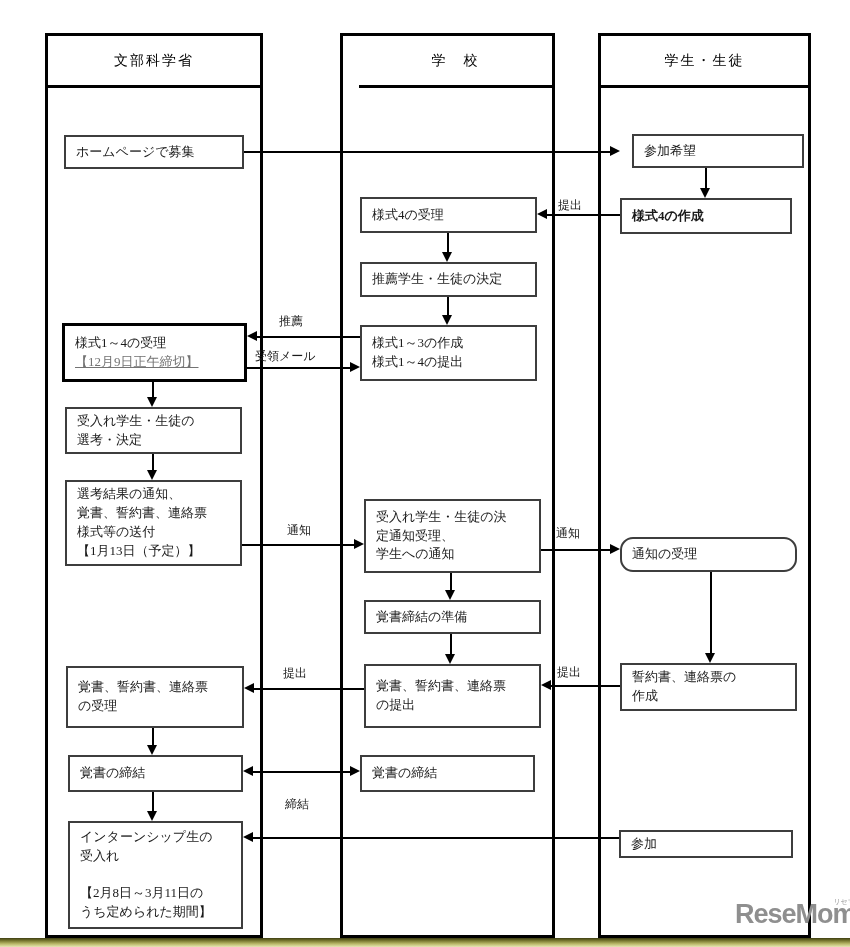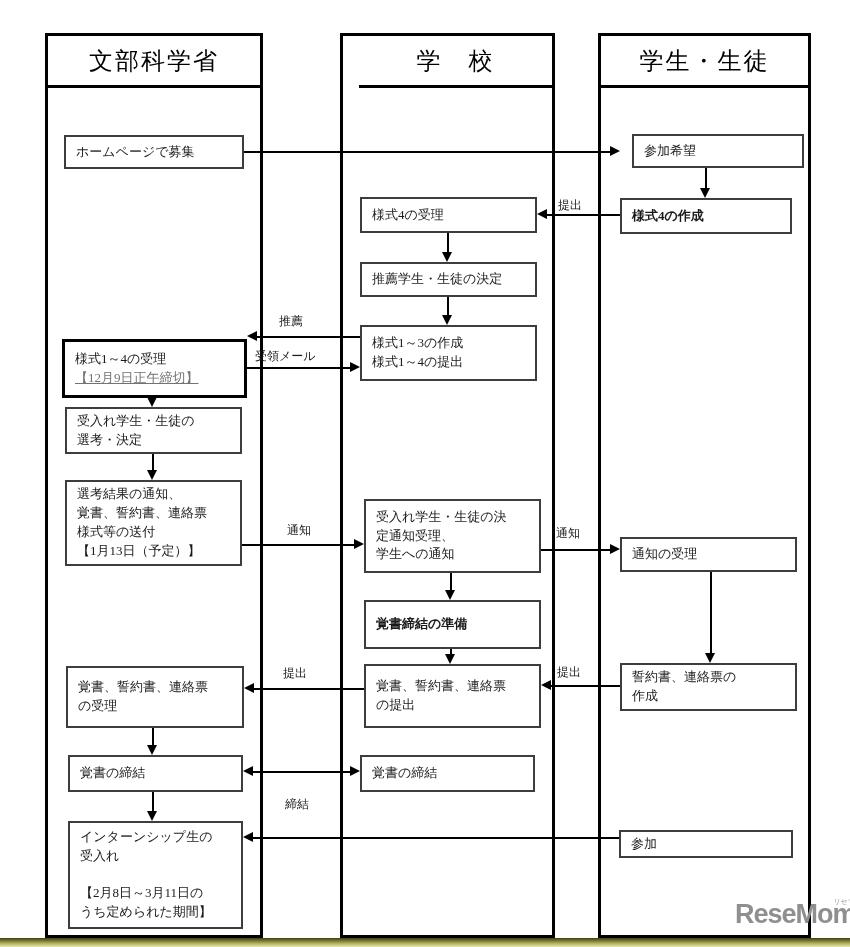--- a/index.html
+++ b/index.html
@@ -1,26 +1,26 @@
 <!DOCTYPE html>
 <html><head>
 <meta charset="utf-8">
 <style>
   html,body{margin:0;padding:0;background:#fff;}
   .stage{position:relative;width:850px;height:947px;background:#ffffff;overflow:hidden;
          font-family:"Liberation Serif","DejaVu Serif",serif;color:#1a1a1a;}
   
   .lane{position:absolute;top:33px;height:905px;border:3px solid #000;background:#fff;box-sizing:border-box;}
   .lane-header{height:49px;border-bottom:3px solid #000;display:flex;align-items:center;justify-content:center;
-               font-family:"Liberation Sans","DejaVu Sans",sans-serif;font-size:24px;letter-spacing:2px;color:#000;}
+               font-family:"Liberation Sans","DejaVu Sans",sans-serif;font-size:14px;letter-spacing:2px;color:#000;}
   
   .node{position:absolute;border:2px solid #3d3d3d;background:#fff;box-sizing:border-box;
         display:flex;align-items:center;font-size:13px;line-height:1.45;padding:3px 6px 3px 10px;z-index:3;}
   .node span{white-space:pre-line;}
-  .node.bold{border:3px solid #000;flex-direction:column;align-items:flex-start;justify-content:center;margin-top:16px;}
+  .node.bold{border:3px solid #000;flex-direction:column;align-items:flex-start;justify-content:center;}
   .deadline{color:#737373;font-weight:normal;text-decoration:underline;}
   
   .hl{position:absolute;height:2px;background:#000;z-index:2;}
   .vl{position:absolute;width:2px;background:#000;z-index:2;}
   .ah{position:absolute;width:0;height:0;border-style:solid;border-color:transparent;z-index:2;}
   .ah.r{border-width:5px 0 5px 10px;border-left-color:#000;}
   .ah.l{border-width:5px 10px 5px 0;border-right-color:#000;}
   .ah.d{border-width:10px 5px 0 5px;border-top-color:#000;}
   
   .elabel{position:absolute;font-size:12px;color:#1a1a1a;z-index:4;white-space:nowrap;}
@@ -160,38 +160,38 @@
     </div>
   <div class="node" style="left:360px;top:325px;width:177px;height:56px;">
     <span>様式1～3の作成
 様式1～4の提出</span>
     </div>
   <div class="node" style="left:364px;top:499px;width:177px;height:74px;">
     <span>受入れ学生・生徒の決
 定通知受理、
 学生への通知</span>
     </div>
-  <div class="node" style="left:364px;top:600px;width:177px;height:49px;font-weight:bold;">
+  <div class="node" style="left:364px;top:600px;width:177px;height:34px;">
     <span>覚書締結の準備</span>
     </div>
   <div class="node" style="left:364px;top:664px;width:177px;height:64px;">
     <span>覚書、誓約書、連絡票
 の提出</span>
     </div>
   <div class="node" style="left:360px;top:755px;width:175px;height:37px;">
     <span>覚書の締結</span>
     </div>
 
   <div class="node" style="left:620px;top:134px;width:172px;height:34px;margin-left:12px;">
     <span>参加希望</span>
     </div>
   <div class="node" style="left:620px;top:198px;width:172px;height:36px;font-weight:bold;">
     <span>様式4の作成</span>
     </div>
-  <div class="node" style="left:620px;top:537px;width:177px;height:35px;">
+  <div class="node" style="left:620px;top:537px;width:177px;height:35px;border-radius:13px;">
     <span>通知の受理</span>
     </div>
   <div class="node" style="left:620px;top:663px;width:177px;height:48px;">
     <span>誓約書、連絡票の
 作成</span>
     </div>
   <div class="node" style="left:619px;top:830px;width:174px;height:28px;">
     <span>参加</span>
     </div>
 

